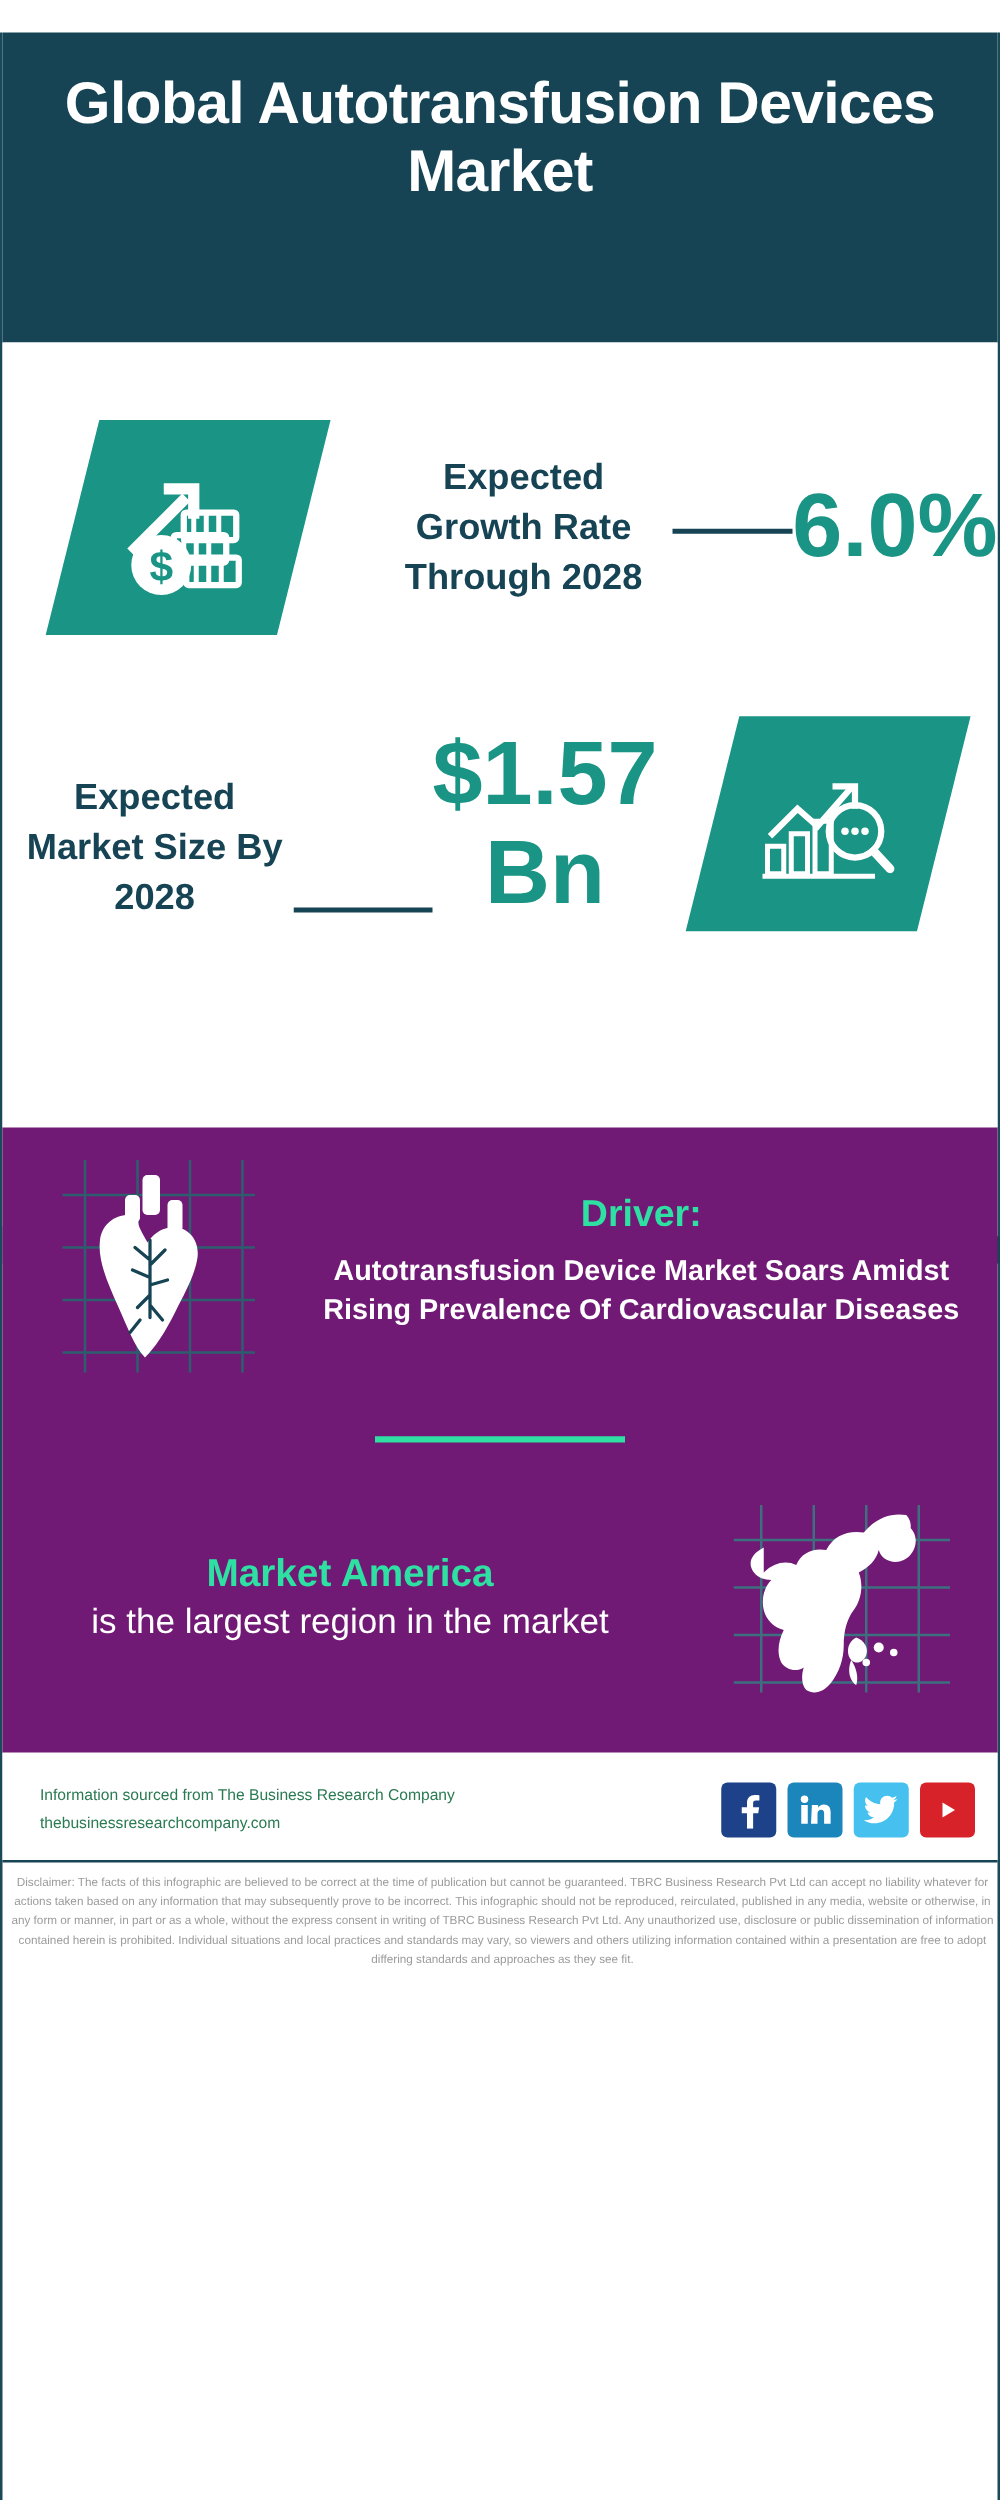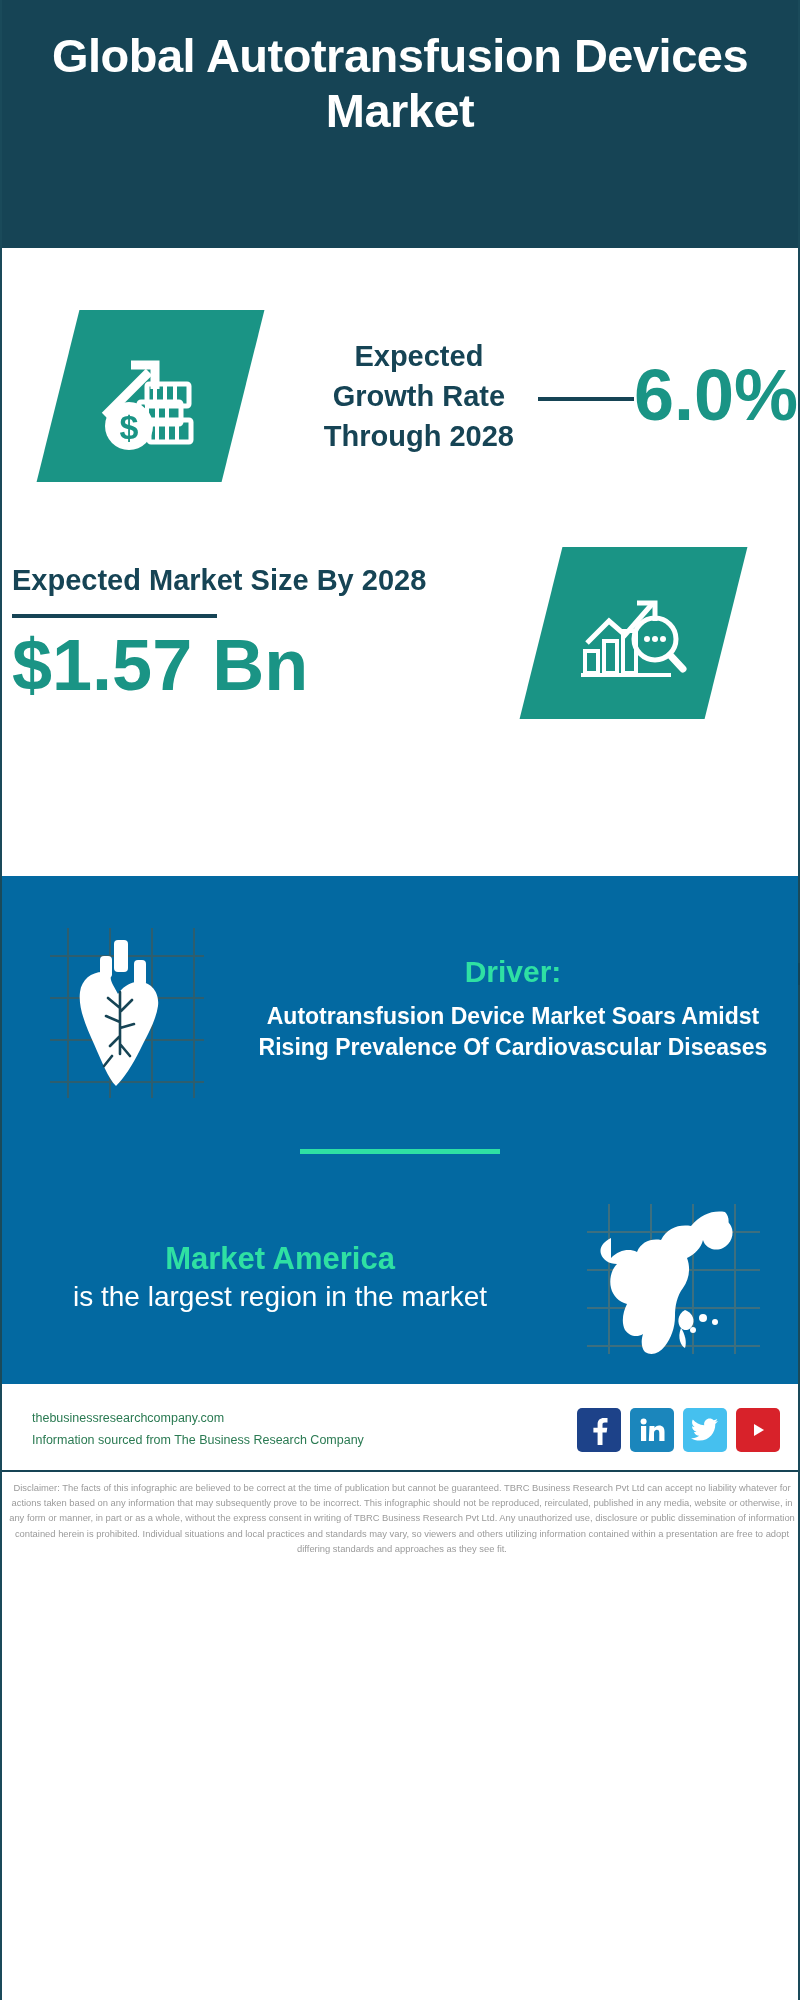--- a/index.html
+++ b/index.html
@@ -27,20 +27,21 @@
   
   .header {
     background: #164455;
     height: 248px;
     display: flex;
     flex-direction: column;
     align-items: center;
     justify-content: flex-start;
     padding-top: 28px;
     box-sizing: border-box;
+    margin-top: 26px;
   }
   .header-title {
     color: #ffffff;
     font-size: 47px;
     font-weight: bold;
     line-height: 1.18;
     text-align: center;
     letter-spacing: -0.5px;
     max-width: 700px;
   }
@@ -107,22 +108,22 @@
     text-align: center;
   }
 
   .row-size {
     height: 250px;
     box-sizing: border-box;
   }
   .text-cell-left {
     flex: 1;
     display: flex;
-    flex-direction: column;
-    align-items: flex-start;
+    flex-direction: row;
+    align-items: flex-end;
     padding-left: 10px;
   }
   .icon-cell-right {
     width: 330px;
     display: flex;
     align-items: center;
     justify-content: center;
   }
 
   
@@ -130,23 +131,22 @@
     position: absolute;
     left: 0;
     top: 855px;
     width: 800px;
     height: 130px;
     display: block;
   }
 
   
   .dark-zone {
-    background: #0369a1;
+    background: #701a75;
     position: relative;
-    padding-top: 26px;
     padding-bottom: 26px;
     min-height: 500px;
     box-sizing: border-box;
   }
   .driver-row {
     display: flex;
     align-items: center;
     padding: 14px 0 0 0;
   }
   .driver-icon-cell {
@@ -375,22 +375,22 @@
             <circle cx="112" cy="132" r="3"></circle>
             <path d="M100 130 c4 6 6 14 4 20 c-4 -2 -8 -10 -4 -20 z"></path>
           </g>
         </svg>
       </div>
     </div>
   </div>
 
   <div class="footer">
     <div class="footer-text">
+      <div>Information sourced from The Business Research Company</div>
       <div>thebusinessresearchcompany.com</div>
-      <div>Information sourced from The Business Research Company</div>
     </div>
     <div class="social">
       <div class="social-tile" style="background:#1d4289">
         <svg width="26" height="30" viewBox="0 0 26 30" fill="#ffffff">
           <path d="M16.5 30 V17.5 H20.6 L21.3 12.7 H16.5 V9.7 c0 -1.4 0.4 -2.3 2.4 -2.3 H21.5 V3.1 C21 3 19.5 2.9 17.8 2.9 c-3.7 0 -6.2 2.2 -6.2 6.3 v3.5 H7.4 v4.8 h4.2 V30 z"></path>
         </svg>
       </div>
       <div class="social-tile" style="background:#1b86bc">
         <svg width="28" height="28" viewBox="0 0 28 28" fill="#ffffff">
           <rect x="3" y="10" width="5.2" height="15"></rect>

